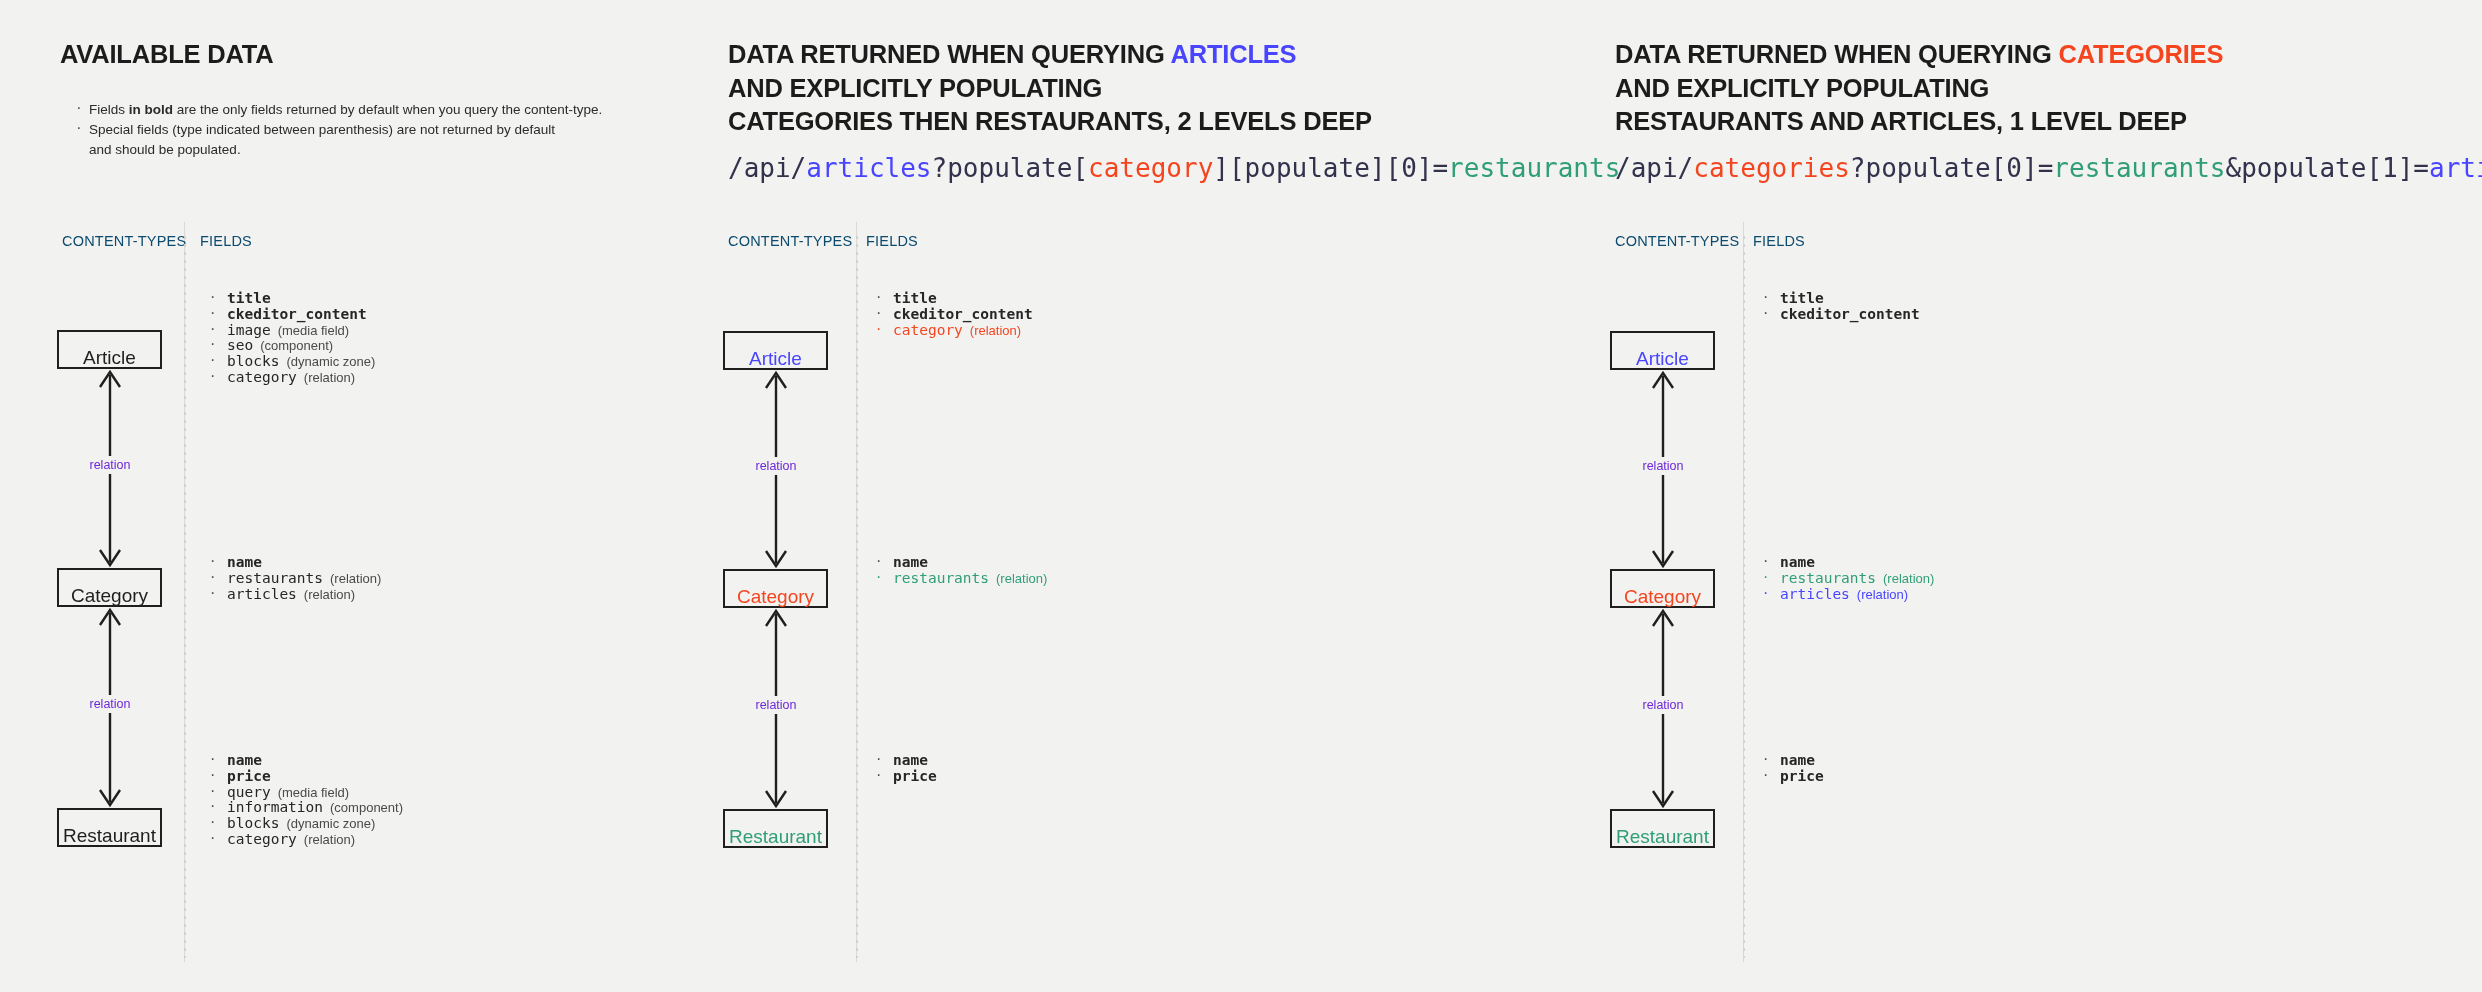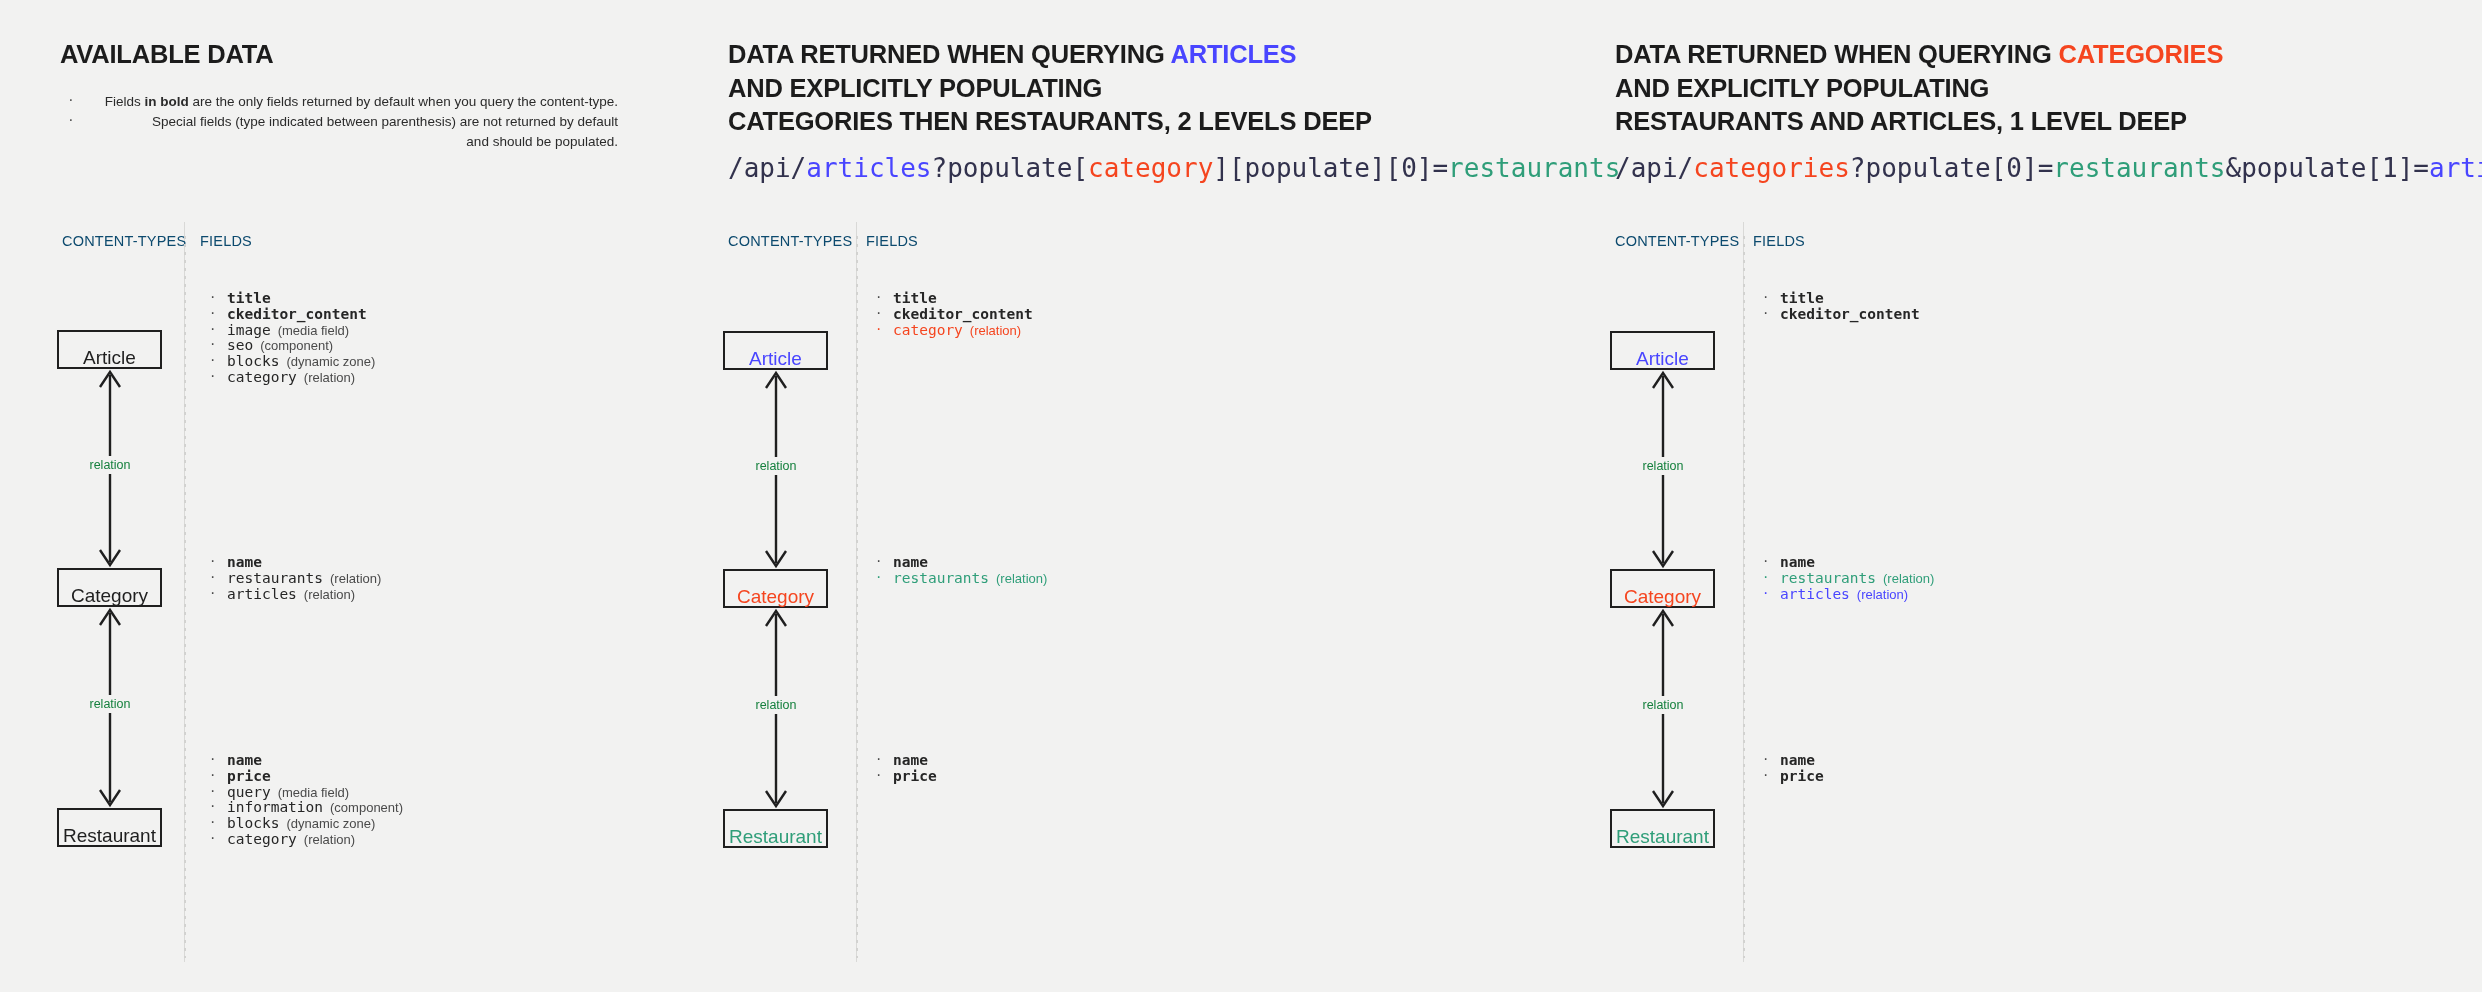--- a/index.html
+++ b/index.html
@@ -59,21 +59,21 @@
   .apipath .c-blue  { color: #4945ff; }
   .apipath .c-red   { color: #f5451f; }
   .apipath .c-green { color: #2f9e79; }
 
   .lede {
     position: absolute;
     font-size: 13.5px;
     line-height: 20px;
     color: #2b2b2b;
   }
-  .lede ul { margin: 4px; padding: 0; list-style: none; text-align: right; }
+  .lede ul { margin: 12px; padding: 0; list-style: none; }
   .lede li { position: relative; padding-left: 15px; }
   .lede li:before {
     content: "·";
     position: absolute; left: 2px; top: -2px;
     font-size: 17px; color: #5a5a5a;
   }
 
   
   .subhdr {
     position: absolute;
@@ -116,21 +116,21 @@
   
   .conn { position: absolute; width: 40px; }
   .conn svg { display: block; }
   .conn .rel-label {
     position: absolute;
     left: 50%;
     transform: translateX(-50%);
     background: #f2f2f1;
     padding: 2px 5px;
     font-size: 12.5px;
-    color: #15803d;
+    color: #6d28d9;
     white-space: nowrap;
     text-align: right;
   }
 
   
   .fields { position: absolute; }
   .fields .row {
     position: relative;
     padding-left: 22px;
     height: 15.8px;

